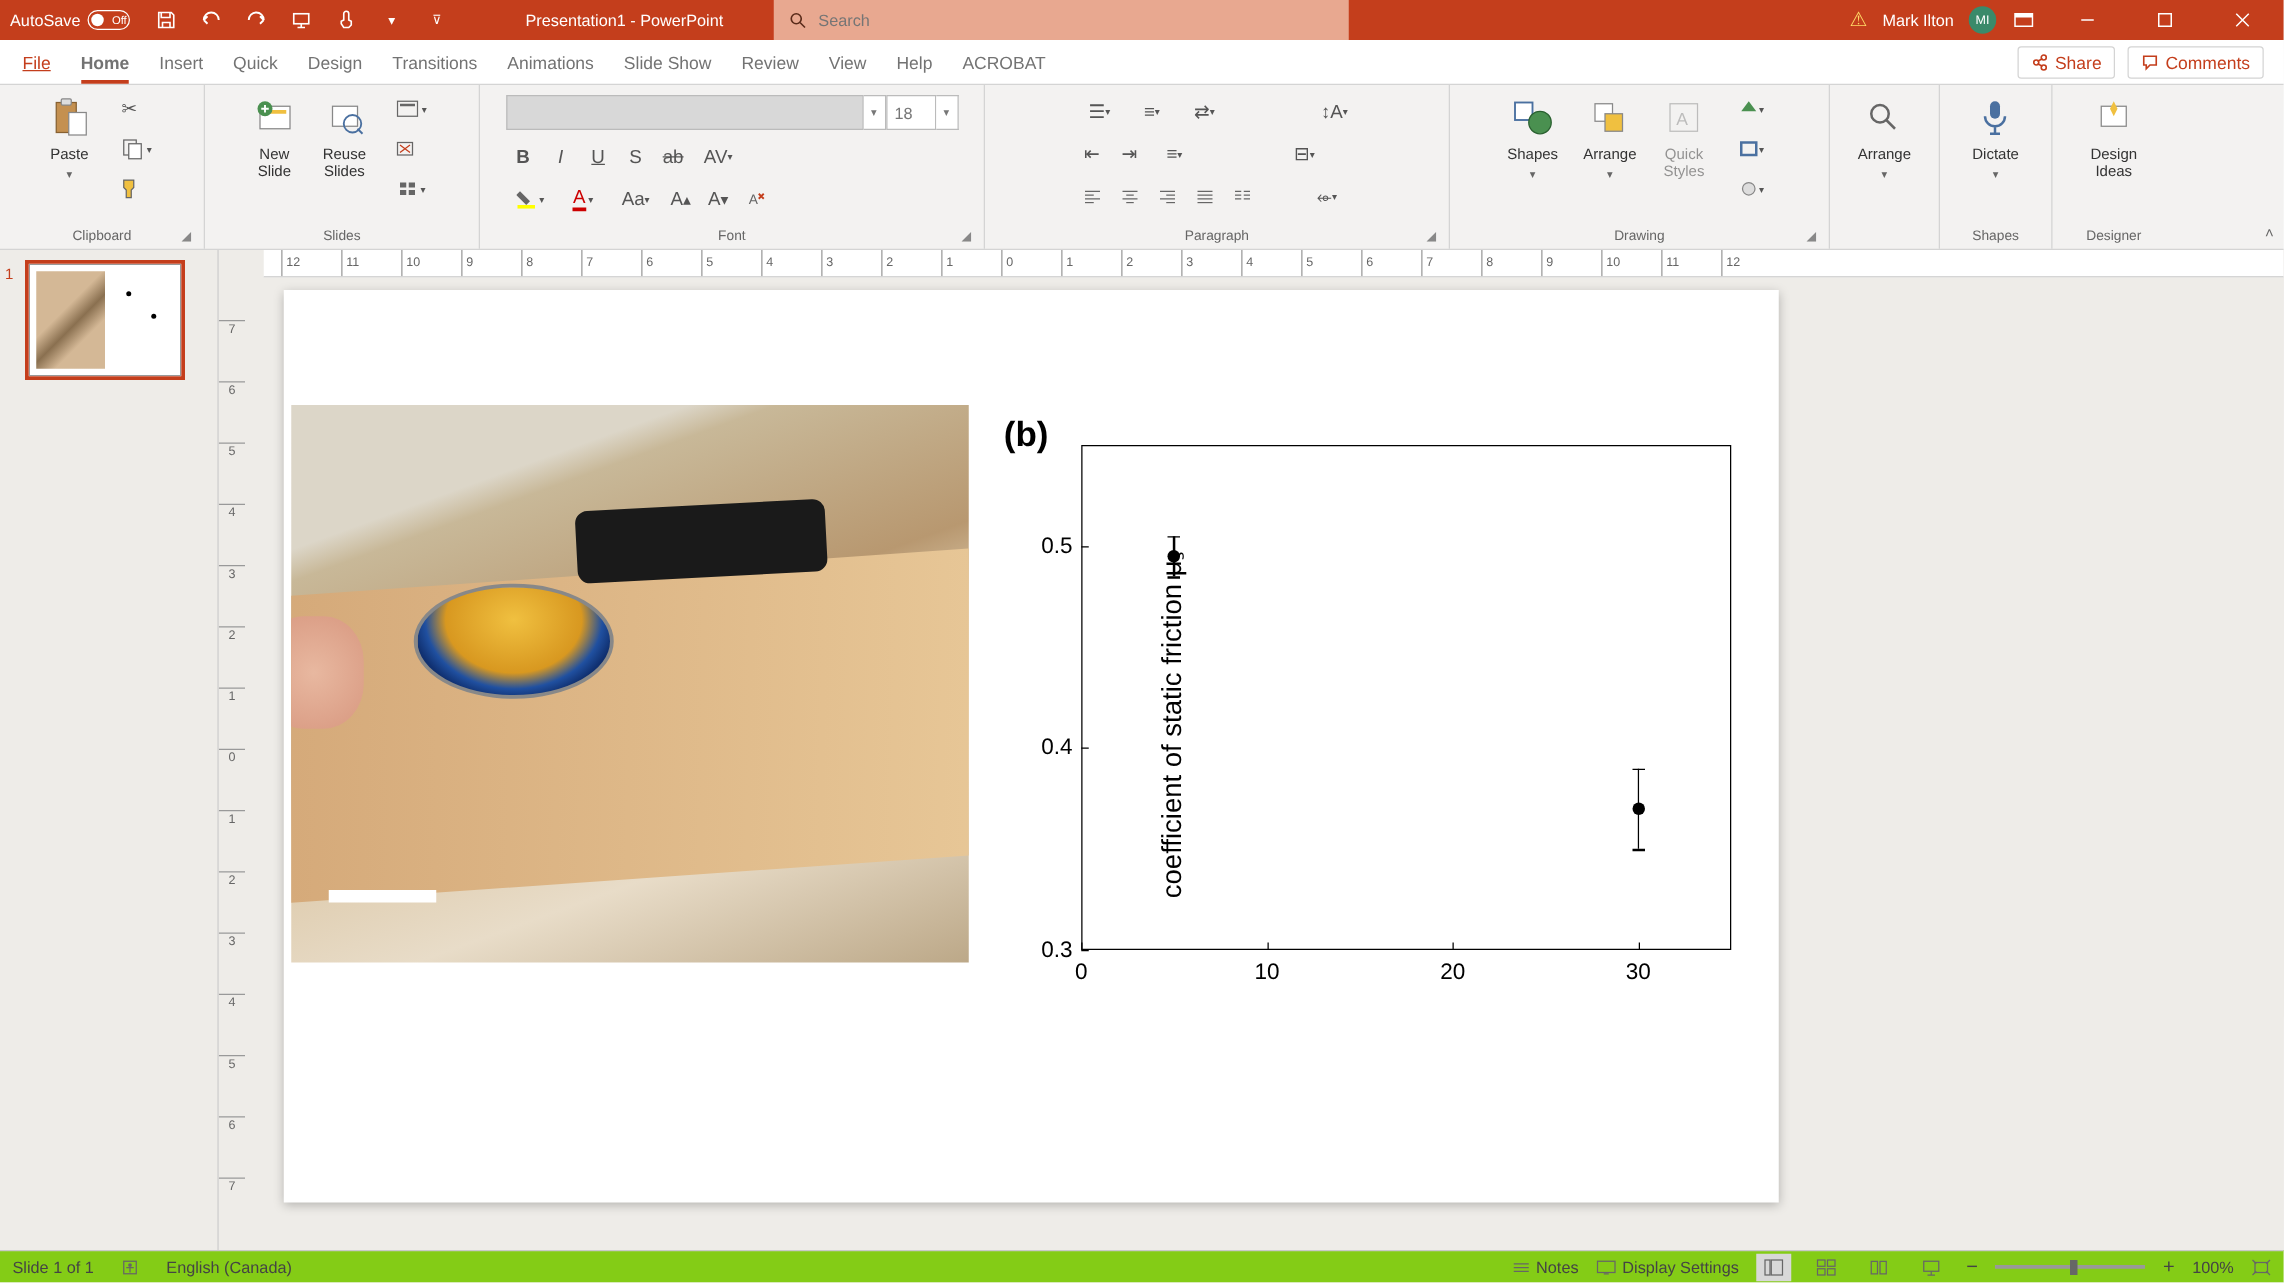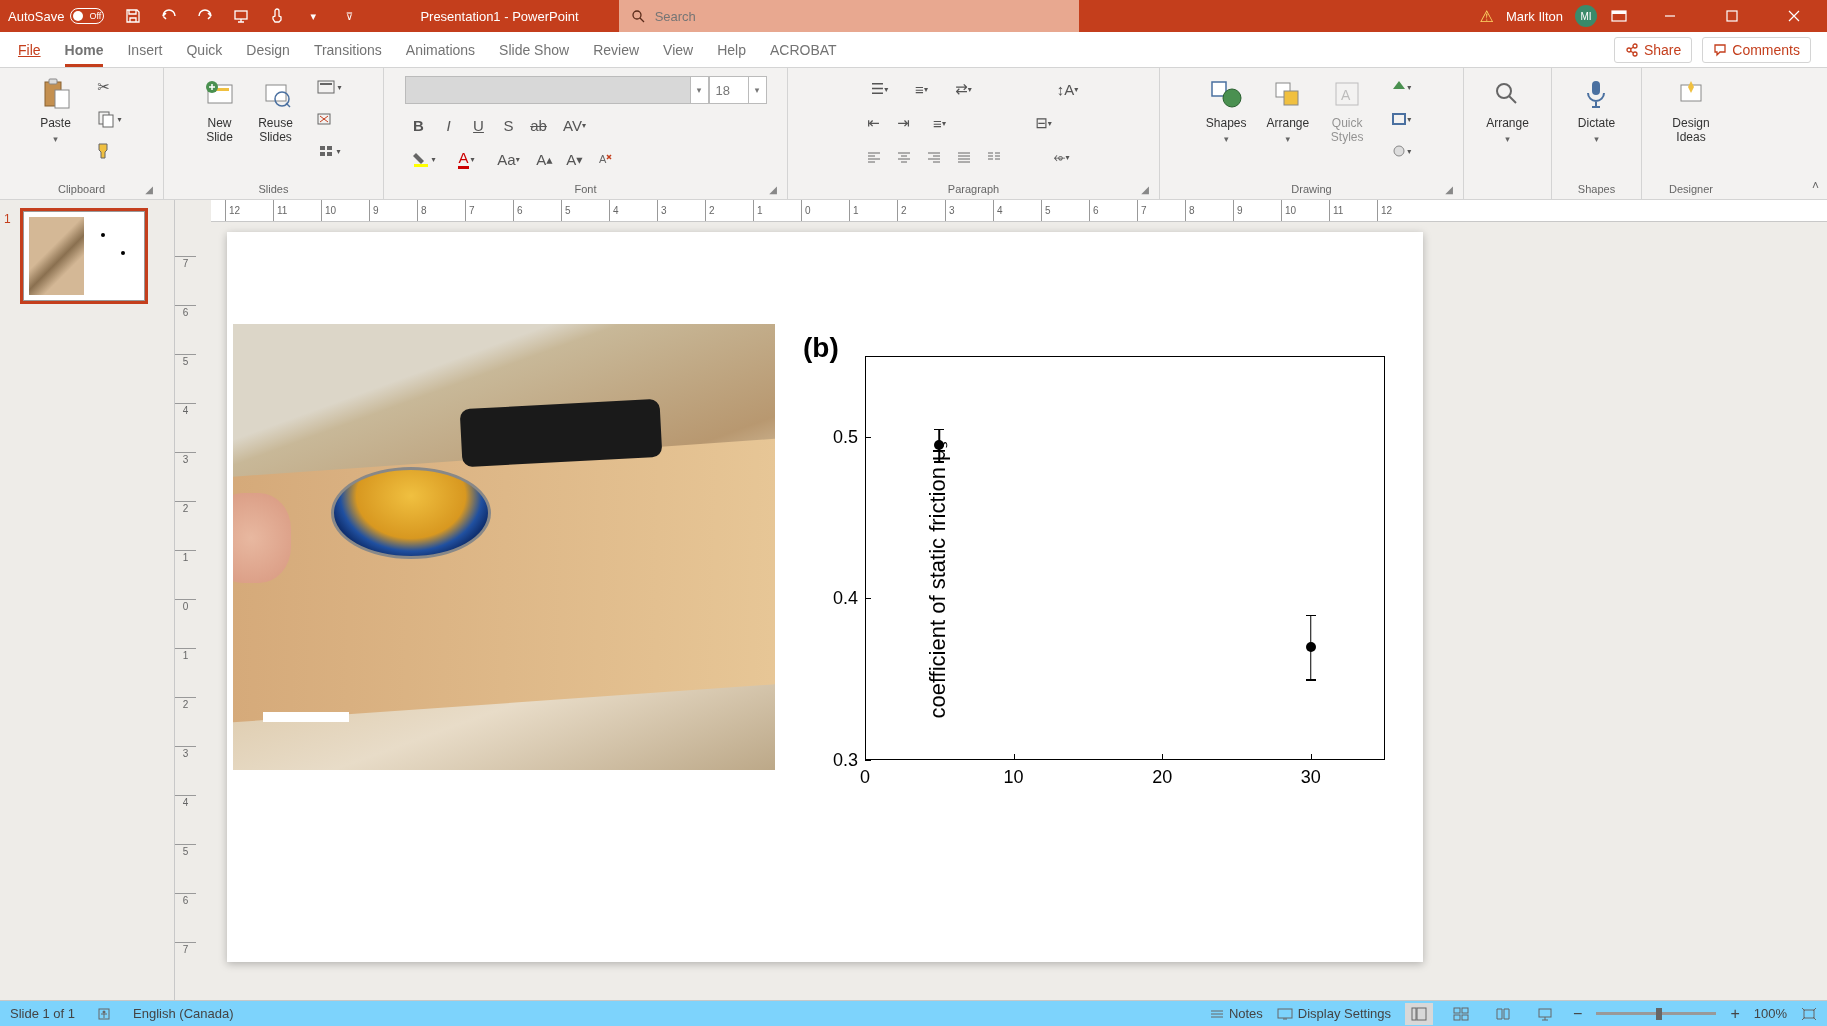--- a/index.html
+++ b/index.html
@@ -87,21 +87,21 @@
 .chart .xlabel { position: absolute; bottom: -4px; left: 60px; width: 520px; text-align: center; font-size: 22px; font-family: Arial; }
 .chart .ytick { position: absolute; left: 28px; font-size: 18px; font-family: Arial; transform: translateY(-50%); }
 .chart .xtick { position: absolute; bottom: 32px; font-size: 18px; font-family: Arial; transform: translateX(-50%); }
 .chart .xtick-mark { position:absolute; width:1px; height:6px; background:#000; bottom:60px;}
 .chart .ytick-mark { position:absolute; height:1px; width:6px; background:#000; left:60px;}
 .chart .point { position: absolute; width: 10px; height: 10px; background: #000; border-radius: 50%; transform: translate(-50%,-50%); }
 .chart .errbar { position: absolute; width: 1.5px; background: #000; transform: translateX(-50%); }
 .chart .errcap { position: absolute; width: 10px; height: 1.5px; background: #000; transform: translateX(-50%); }
 
 
-.statusbar { position: absolute; bottom: 0; left: 0; right: 0; height: 26px; background: #7dd3fc; border-top: 1px solid #c8c8c8; display: flex; align-items: center; font-size: 13px; padding: 0 10px; gap: 22px; color: #444;}
+.statusbar { position: absolute; bottom: 0; left: 0; right: 0; height: 26px; background: #84cc16; border-top: 1px solid #c8c8c8; display: flex; align-items: center; font-size: 13px; padding: 0 10px; gap: 22px; color: #444;}
 .statusbar .right { margin-left: auto; display: flex; align-items: center; gap: 14px; }
 .statusbar .viewbtn { width: 28px; height: 22px; display:flex; align-items:center; justify-content:center; font-size:14px; color:#666;}
 .statusbar .viewbtn.active { background:#d8d8d8; }
 .statusbar .zoom-slider { width: 120px; height: 3px; background: #999; position: relative; }
 .statusbar .zoom-slider::after { content:""; position:absolute; left:50%; top:-4px; width:6px; height:12px; background:#666;}
 .sb-item { display:flex; align-items:center; gap:5px; }
 
 svg { display:block; }
 </style>
 </head>

